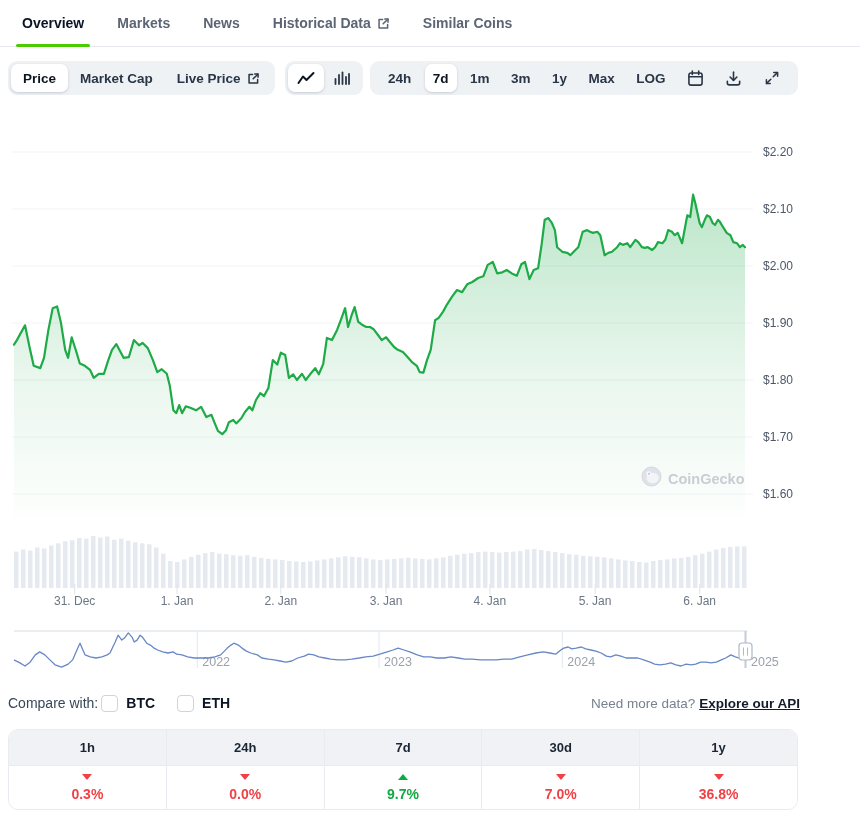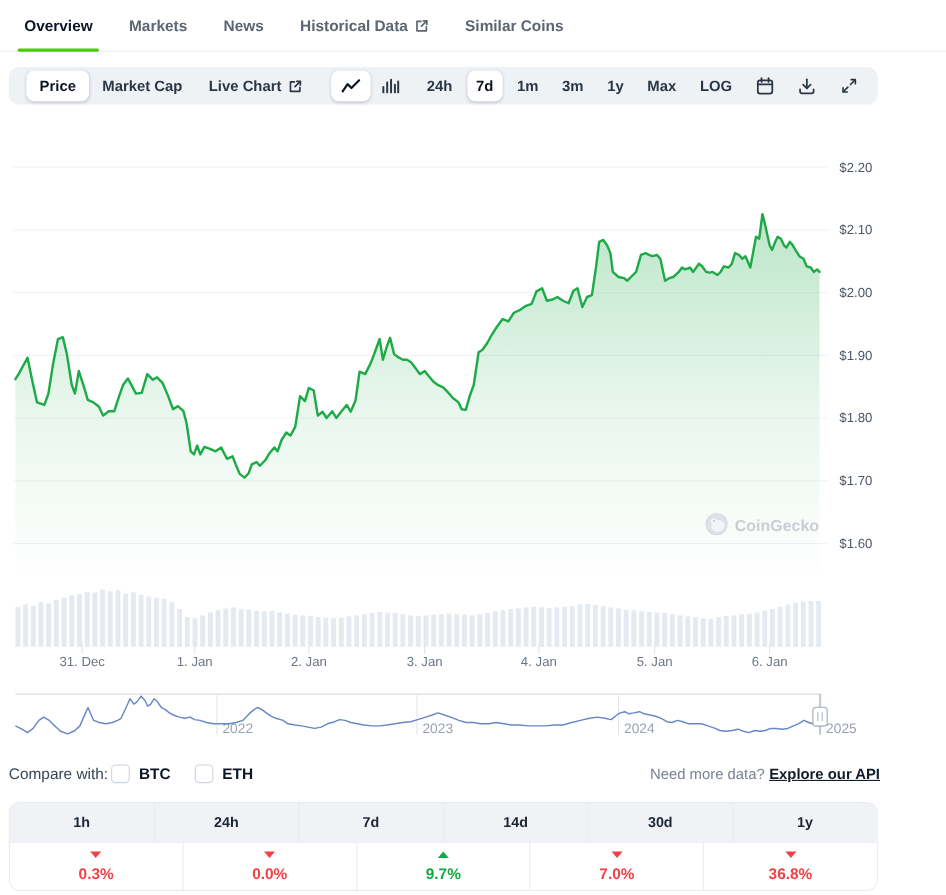--- a/index.html
+++ b/index.html
@@ -14,21 +14,21 @@
   .tab { display:flex; align-items:center; gap:6px; font-size:14px; font-weight:600;
          color:#5b6573; cursor:pointer; position:relative; padding:0 2px; }
   .tab.active { color:#0b1426; font-weight:700; }
   .tab.active::after { content:""; position:absolute; left:-4px; right:-4px; bottom:-1px;
          height:3px; background:var(--accent-green); border-radius:2px; }
   .tab svg { display:block; }
 
   
   .toolbar { position:absolute; top:61px; left:0; width:860px; height:34px; }
   .tgroup { position:absolute; top:0; height:34px; background:#eff2f5; border-radius:9px;
-            display:flex; align-items:center; padding:16px; }
+            display:flex; align-items:center; padding:3px; }
   .tbtn { height:28px; display:flex; align-items:center; gap:6px; padding:0 12px;
           border-radius:7px; font-size:13.5px; font-weight:600; color:#2a3645;
           cursor:pointer; white-space:nowrap; }
   .tbtn.active { background:#fff; font-weight:700; color:#0c151f;
                  box-shadow:0 1px 3px rgba(20,30,50,.18); }
   .tbtn.icon-only { padding:0 9px; }
   .grp-metric { left:8px; }
   .grp-charttype { left:285px; }
   .grp-range { left:370px; width:428px; justify-content:space-between; padding:3px 10px; }
   .grp-range .tbtn { padding:0 8px; }
@@ -105,21 +105,21 @@
 
   <div class="toolbar">
     <div class="tgroup grp-metric">
       <div class="tbtn active">
         <span>Price</span>
       </div>
       <div class="tbtn">
         <span>Market Cap</span>
       </div>
       <div class="tbtn">
-        <span>Live Chart</span>
+        <span>Live Price</span>
         <span>
           <svg viewBox="0 0 12 12" width="13" height="13" fill="none" stroke="#2a3645" stroke-width="1.4" stroke-linecap="round" stroke-linejoin="round">
             <path d="M9.8 6.9v3.3H1.9V2.3h3.3"></path>
               <path d="M7.2 1.8h3v3"></path>
               <path d="M10 2L5.7 6.3"></path>
           </svg>
         </span>
       </div>
     </div>
 
@@ -382,21 +382,20 @@
     <div class="api-prompt">
       <span>Need more data?</span><a class="api-link">Explore our API</a>
     </div>
   </div>
 
   <div class="perf-table">
     <div class="perf-row head">
       <div class="perf-cell">1h</div>
       <div class="perf-cell">24h</div>
       <div class="perf-cell">7d</div>
-      <div class="perf-cell">14d</div>
       <div class="perf-cell">30d</div>
       <div class="perf-cell">1y</div>
     </div>
     <div class="perf-row body">
       <div class="perf-cell">
           <span class="perf-val down">
             <span class="tri"></span>
             <span>0.3%</span>
           </span>
         </div>

